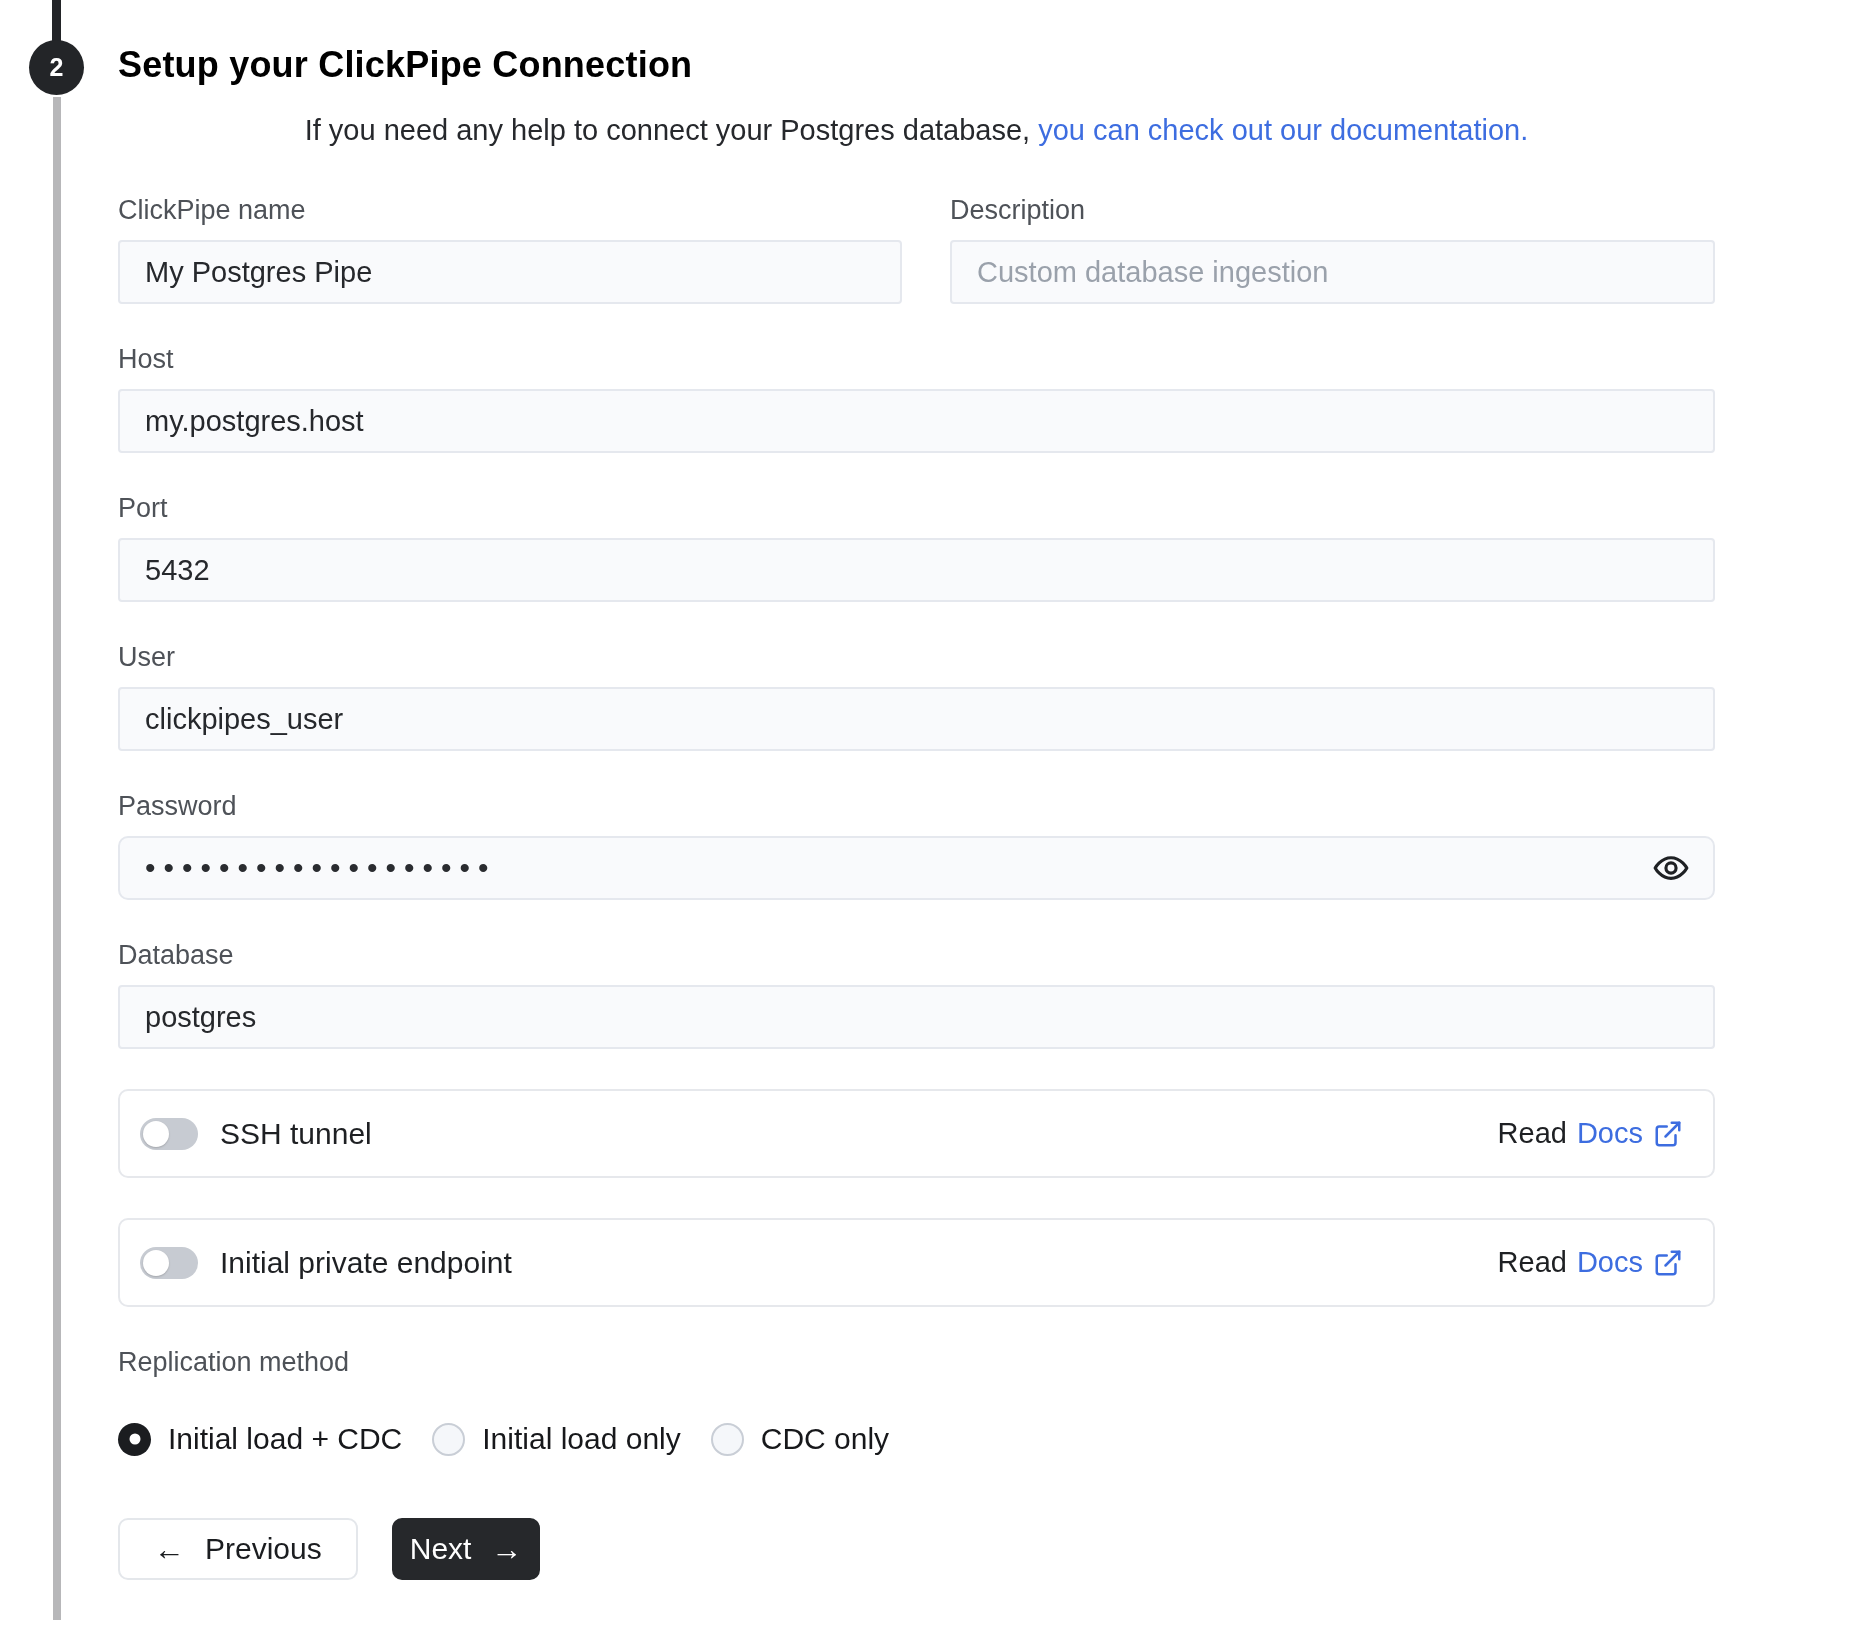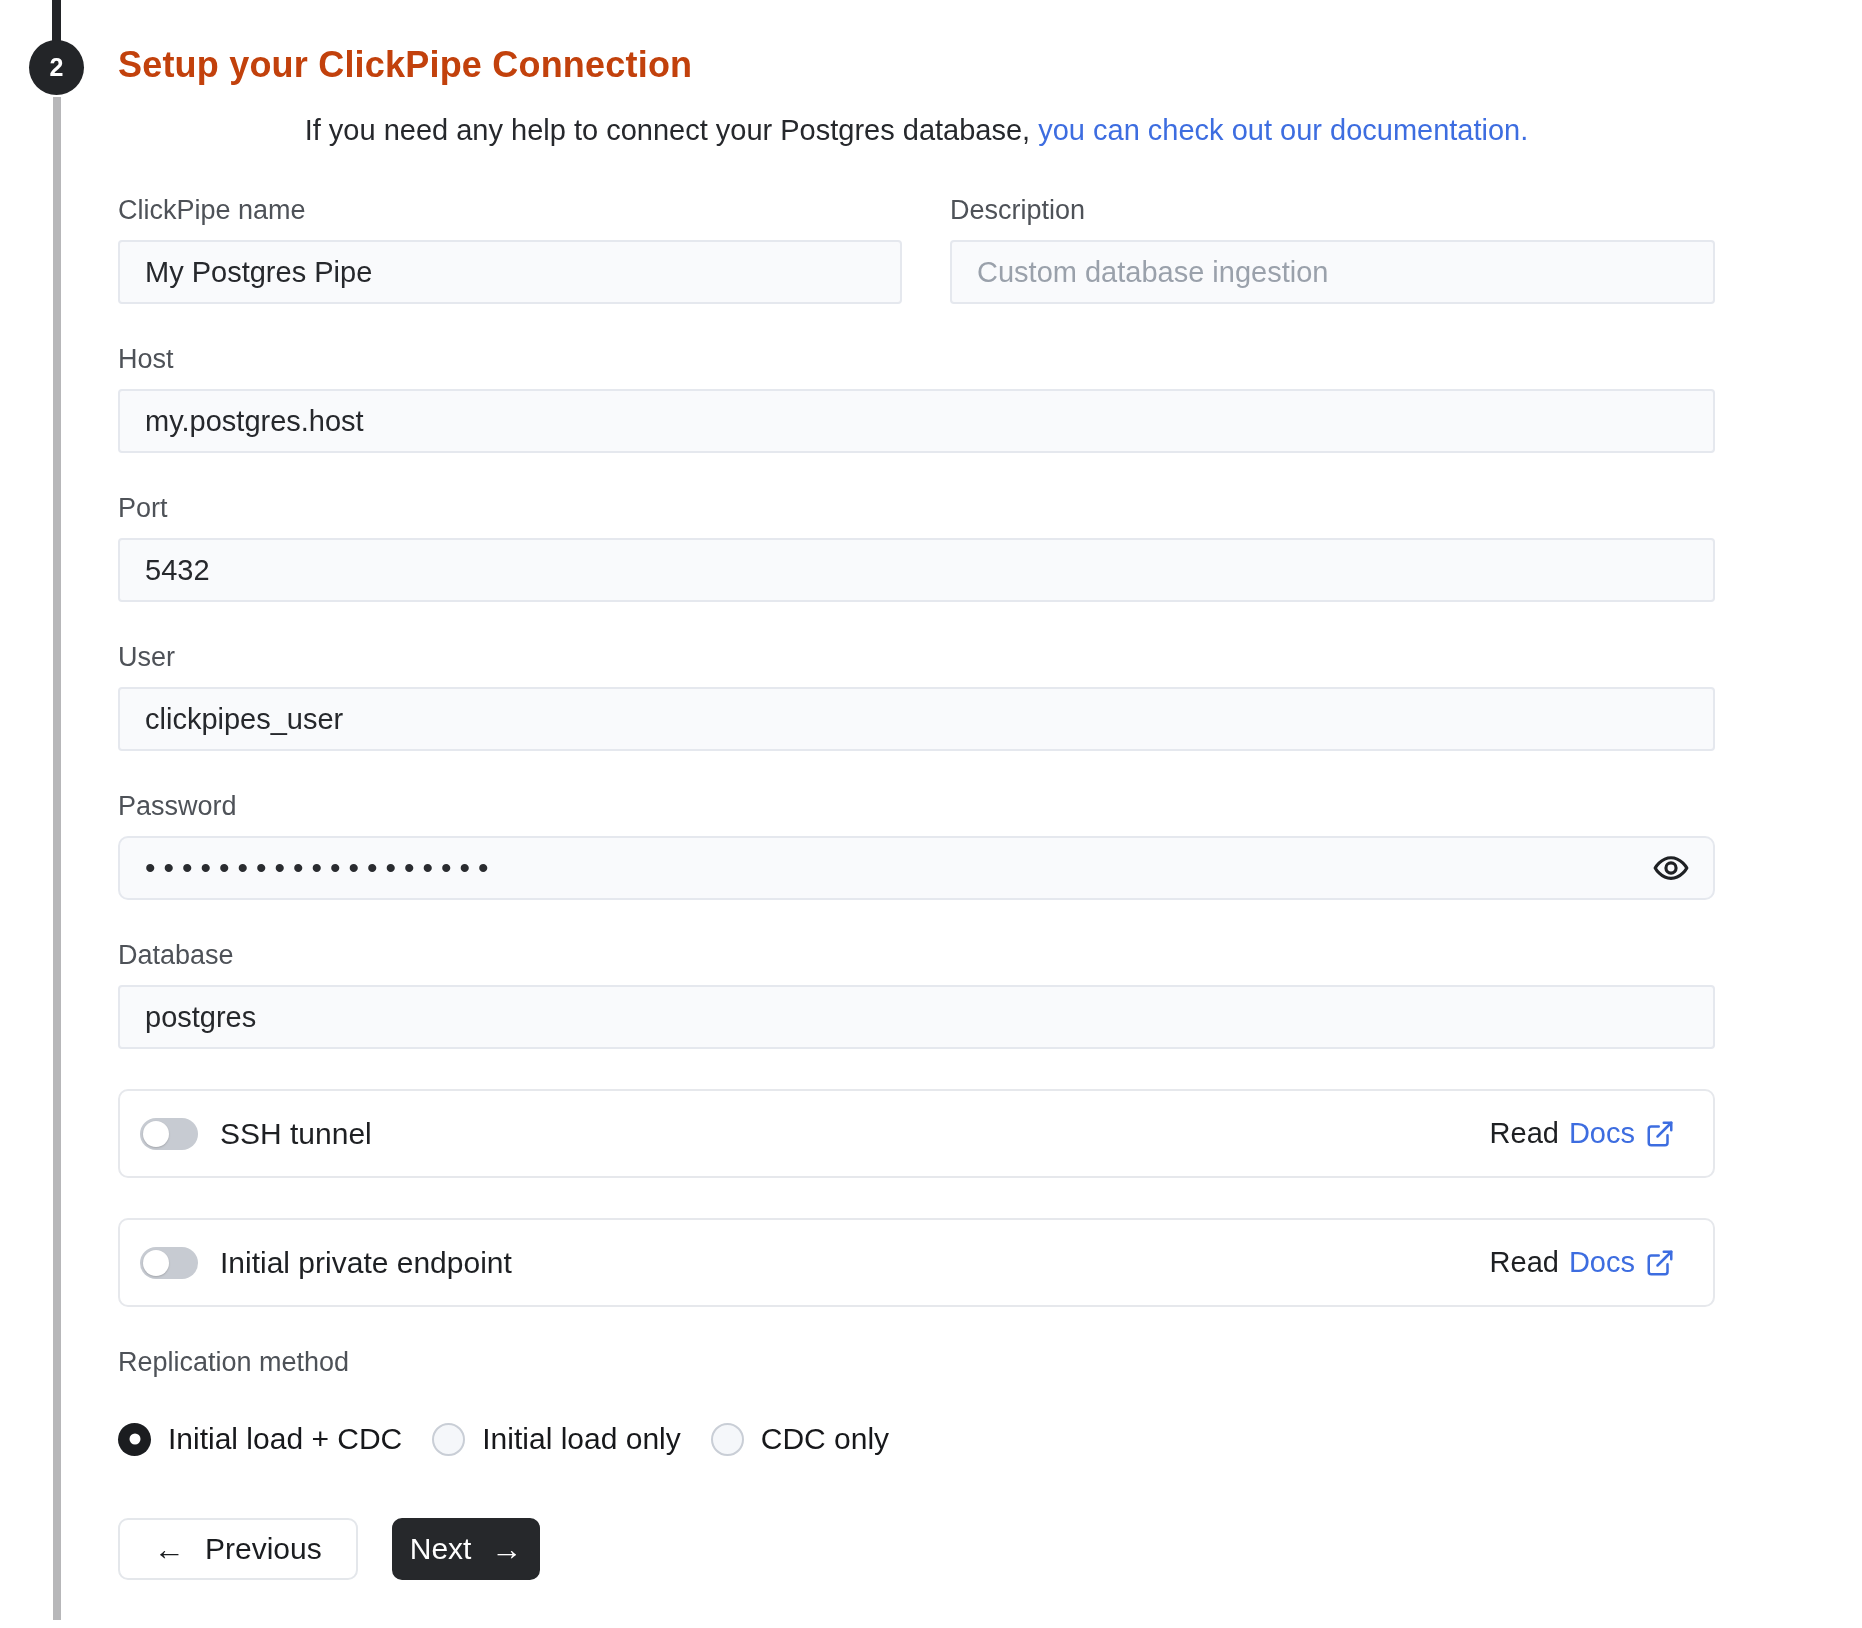--- a/index.html
+++ b/index.html
@@ -11,21 +11,21 @@
   .rail-black{position:absolute;left:52px;top:0;width:9px;height:42px;background:#232528;}
   .step-circle{
     position:absolute;left:29px;top:40px;width:55px;height:55px;border-radius:50%;
     background:#232528;color:#ffffff;display:flex;align-items:center;justify-content:center;
     font-size:25px;font-weight:700;
   }
   .rail-gray{position:absolute;left:53px;top:97px;width:8px;height:1523px;background:#b7b7b9;}
 
   .content{position:absolute;left:118px;top:44px;width:1597px;}
 
-  .page-title{font-size:36px;font-weight:700;color:#c2410c;letter-spacing:.2px;margin:0 0 28px 0;}
+  .page-title{font-size:36px;font-weight:700;color:#000000;letter-spacing:.2px;margin:0 0 28px 0;}
   .subtitle{font-size:29px;color:#26282c;margin:0 0 48px 0;text-align:center;}
   .subtitle .doc-link{color:#3d6de0;cursor:pointer;text-decoration:none;}
 
   .grid-row{display:grid;grid-template-columns:784px 1fr;column-gap:48px;}
 
   .field{margin-bottom:40px;}
   .field-label{font-size:27px;font-weight:500;color:#4e5258;margin-bottom:14px;}
   .text-input{
     box-sizing:border-box;width:100%;height:64px;border:2px solid #e5e8ee;background:#f9fafc;
     border-radius:4px;padding:0 25px;font-size:29px;color:#26282c;outline:none;
@@ -39,21 +39,21 @@
     font-size:30px;letter-spacing:8px;color:#2a2c30;overflow:hidden;cursor:text;
   }
   .eye-btn{
     position:absolute;right:22px;top:50%;transform:translateY(-50%);
     width:44px;height:44px;display:flex;align-items:center;justify-content:center;
     background:transparent;border:none;cursor:pointer;padding:0;
   }
 
   .toggle-row{
     box-sizing:border-box;height:89px;border:2px solid #e6e8ec;border-radius:10px;
-    display:flex;align-items:center;padding:0 38px 0 20px;margin-bottom:40px;background:#ffffff;
+    display:flex;align-items:center;padding:0 30px 0 20px;margin-bottom:40px;background:#ffffff;
   }
   .toggle{
     width:58px;height:32px;border-radius:17px;background:#c7cbd2;position:relative;
     flex:0 0 auto;cursor:pointer;
   }
   .toggle .knob{
     position:absolute;left:3px;top:3px;width:26px;height:26px;border-radius:50%;background:#ffffff;
     box-shadow:0 1px 2px rgba(0,0,0,.18);
   }
   .toggle-label{margin-left:22px;font-size:30px;color:#1e2023;}

